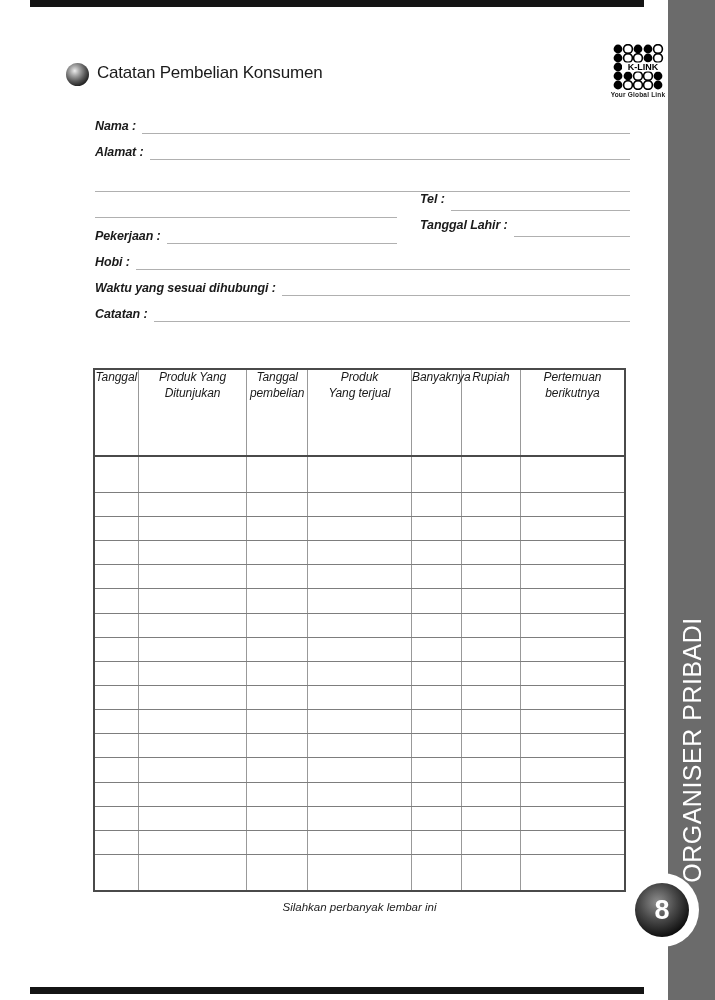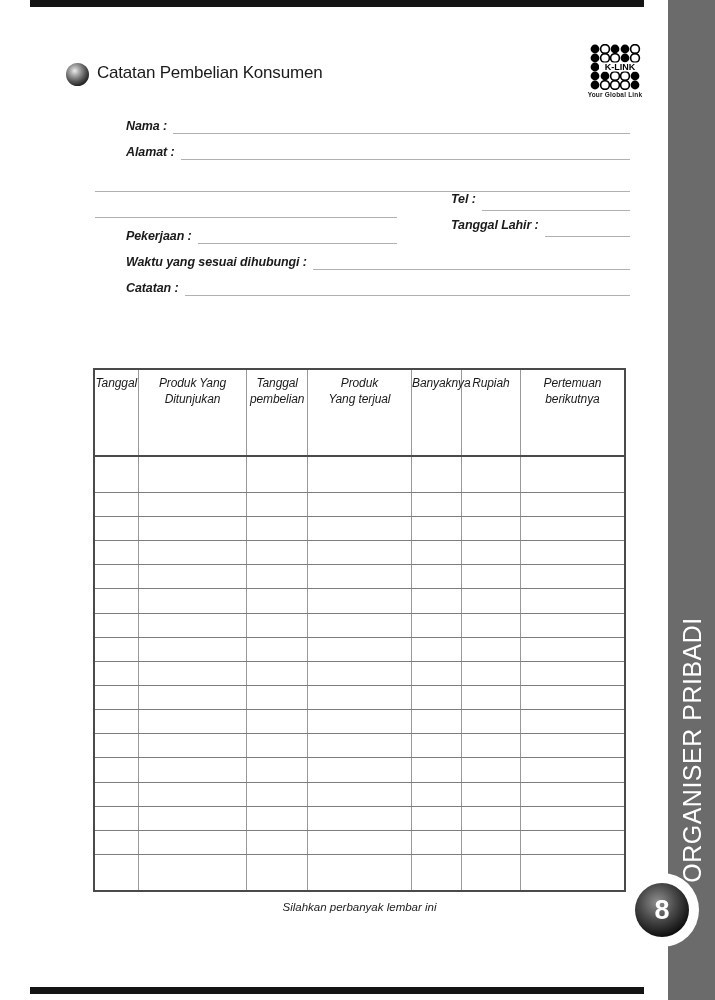--- a/index.html
+++ b/index.html
@@ -14,41 +14,41 @@
 
   
   .title-bullet{
     position:absolute;left:66px;top:63px;width:23px;height:23px;border-radius:50%;
     background:radial-gradient(circle at 38% 34%, #ededed 0%, #a9a9a9 22%, #565656 52%, #111 82%, #000 100%);
   }
   .page-title{
     position:absolute;left:97px;top:63px;font-size:17px;font-weight:normal;letter-spacing:-0.2px;
   }
   
-  .logo{position:absolute;left:586px;top:44px;width:58px;text-align:center;}
+  .logo{position:absolute;left:609px;top:44px;width:58px;text-align:center;}
   .logo svg{display:block;margin:0 auto;}
   .logo-tagline{font-size:6.5px;font-weight:bold;letter-spacing:0.2px;margin-top:1px;}
 
   
   .form{position:absolute;left:95px;top:108px;width:535px;}
   .frow{display:flex;align-items:flex-end;height:26px;}
   .frow.spaced{margin-top:6px;}
-  .flabel{font-style:italic;font-weight:600;font-size:12.5px;letter-spacing:-0.1px;white-space:nowrap;padding-right:6px;line-height:15px;margin-left:31px;}
+  .flabel{font-style:italic;font-weight:600;font-size:12.5px;letter-spacing:-0.1px;white-space:nowrap;padding-right:6px;line-height:15px;}
   .fline{flex:1;border-bottom:1px solid #b0b0b0;height:18px;}
   .lefthalf{display:flex;align-items:flex-end;width:302px;height:26px;text-align:center;}
   .righthalf{display:flex;align-items:flex-start;flex:1;margin-left:23px;height:26px;}
 
   
   .purchase-table{
     position:absolute;left:93px;top:368px;width:533px;height:524px;
     border-collapse:collapse;table-layout:fixed;
   }
   .purchase-table th,.purchase-table td{border:1px solid #999;padding:0;}
   .purchase-table th{
-    border-bottom:2px solid #4a4a4a;vertical-align:top;padding-top:6px;
+    border-bottom:2px solid #4a4a4a;vertical-align:top;
     font-style:italic;font-weight:400;font-size:12px;line-height:1.3;text-align:center;
     white-space:pre-line;letter-spacing:-0.1px;
   }
   .purchase-table td{border-top:1px solid #7d7d7d;border-bottom:1px solid #7d7d7d;}
   .purchase-table{border:2px solid #4a4a4a;}
   .purchase-table thead tr{height:87px;}
 
   .footer-note{
     position:absolute;left:93px;top:901px;width:533px;text-align:center;
     font-style:italic;font-size:11.5px;color:#222;
@@ -139,20 +139,24 @@
       <div class="lefthalf">
         <span class="flabel">Pekerjaan :</span>
         <span class="fline"></span>
       </div>
       <div class="righthalf">
         <span class="flabel">Tanggal Lahir :</span>
         <span class="fline"></span>
       </div>
     </div>
     <div class="frow">
+      <span class="flabel">Hobi :</span>
+      <span class="fline"></span>
+    </div>
+    <div class="frow">
       <span class="flabel">Waktu yang sesuai dihubungi :</span>
       <span class="fline"></span>
     </div>
     <div class="frow">
       <span class="flabel">Catatan :</span>
       <span class="fline"></span>
     </div>
   </div>
 
   <table class="purchase-table">

